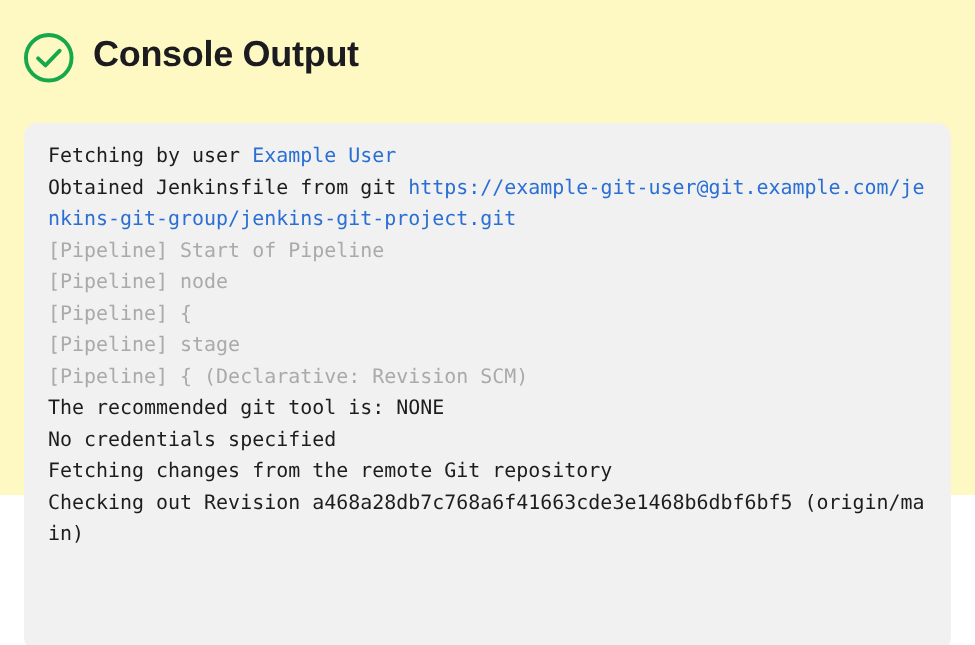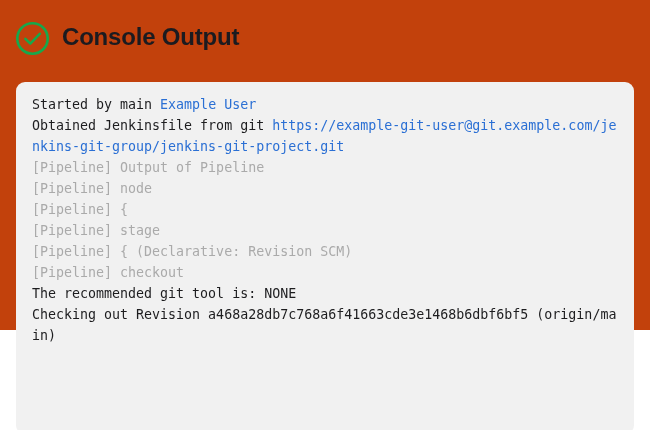--- a/index.html
+++ b/index.html
@@ -14,21 +14,21 @@
   }
   body {
     font-family: "Liberation Sans", sans-serif;
     -webkit-font-smoothing: antialiased;
   }
 
   .page {
     position: relative;
     width: 650px;
     height: 330px;
-    background: #c2410c;
+    background: #fef9c3;
   }
 
   
   .header {
     display: flex;
     align-items: center;
     gap: 12px;
     padding: 14px 0 0 15px;
     height: 62px;
   }
@@ -92,27 +92,28 @@
         <circle cx="17.5" cy="17.5" r="15.2" fill="none" stroke="#17a84c" stroke-width="2.6"></circle>
         <path d="M10.4 17.9 L15.3 22.6 L24.8 12.8" fill="none" stroke="#17a84c" stroke-width="2.6" stroke-linecap="round" stroke-linejoin="round"></path>
       </svg>
     </span>
     <h1 class="page-title">Console Output</h1>
   </div>
 
   <div class="console-panel">
     <div class="console-scroll">
       <div id="console-lines">
-          <div class="console-line"><span>Started by main </span><a class="lnk">Example User</a></div>
+          <div class="console-line"><span>Fetching by user </span><a class="lnk">Example User</a></div>
           <div class="console-line"><span>Obtained Jenkinsfile from git </span><a class="lnk">https://example-git-user@git.example.com/jenkins-git-group/jenkins-git-project.git</a></div>
-          <div class="console-line muted"><span>[Pipeline] Output of Pipeline</span></div>
+          <div class="console-line muted"><span>[Pipeline] Start of Pipeline</span></div>
           <div class="console-line muted"><span>[Pipeline] node</span></div>
           <div class="console-line muted"><span>[Pipeline] {</span></div>
           <div class="console-line muted"><span>[Pipeline] stage</span></div>
           <div class="console-line muted"><span>[Pipeline] { (Declarative: Revision SCM)</span></div>
-          <div class="console-line muted"><span>[Pipeline] checkout</span></div>
           <div class="console-line"><span>The recommended git tool is: NONE</span></div>
+          <div class="console-line"><span>No credentials specified</span></div>
+          <div class="console-line"><span>Fetching changes from the remote Git repository</span></div>
           <div class="console-line"><span>Checking out Revision a468a28db7c768a6f41663cde3e1468b6dbf6bf5 (origin/main)</span></div>
         </div>
     </div>
   </div>
 
 </div>
 
 </body></html>

